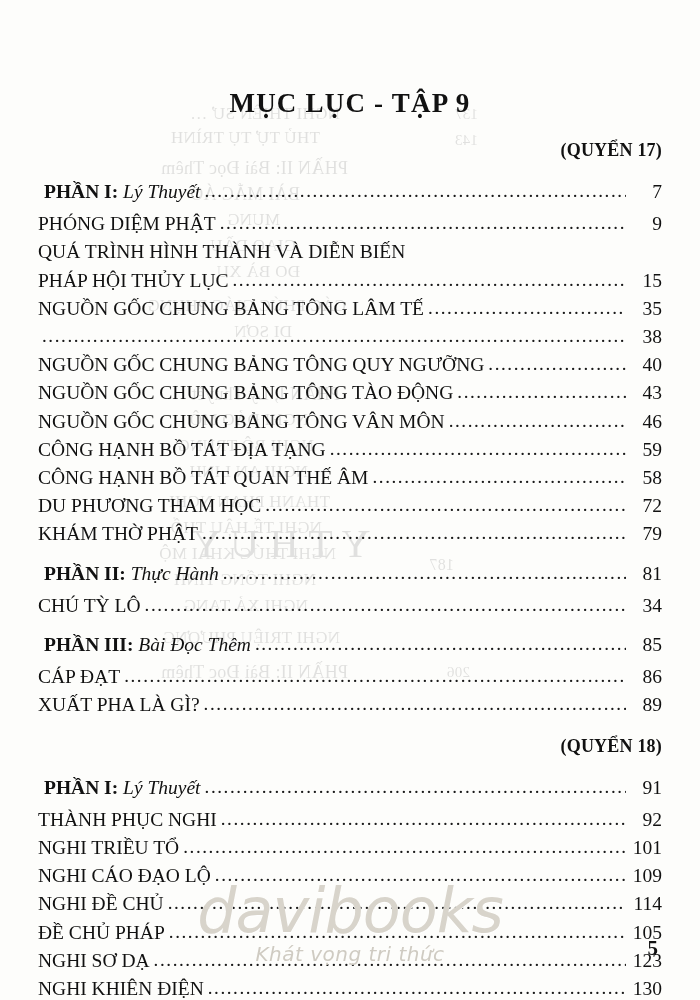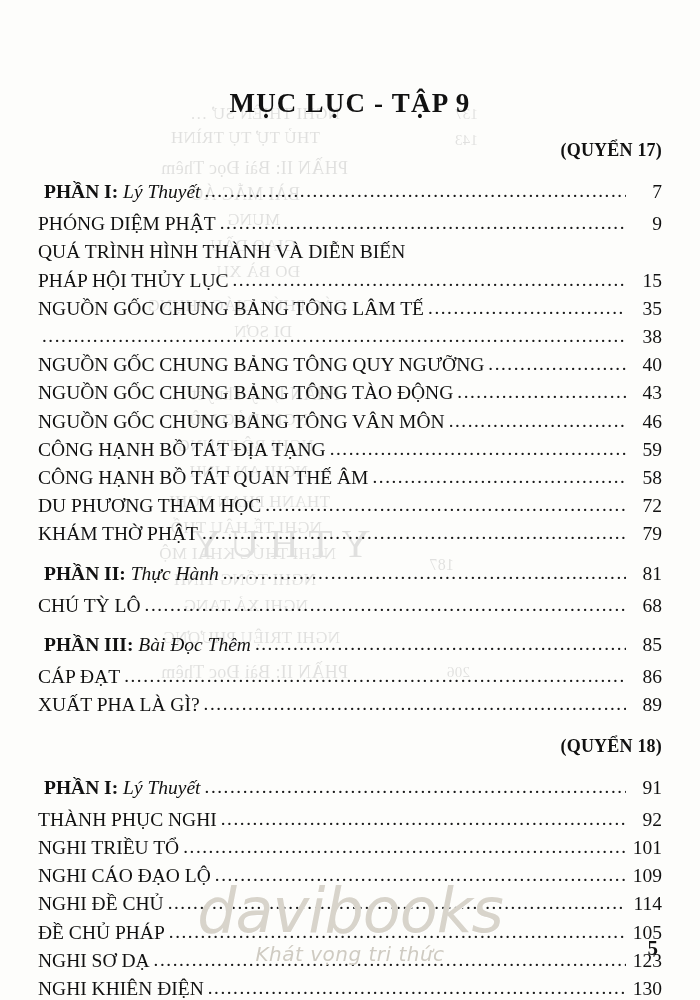--- a/index.html
+++ b/index.html
@@ -260,21 +260,21 @@
       <div class="spacer"></div>
       <div class="entry part">
         <span class="label"><span>PHẦN II:</span> <span class="ital">Thực Hành</span></span>
         <span class="dots">...............................................................................................................................................................</span>
         <span class="page-num">81</span>
       </div>
       <div class="spacer-sm"></div>
       <div class="entry">
         <span class="label">CHÚ TỲ LÔ</span>
         <span class="dots">...............................................................................................................................................................</span>
-        <span class="page-num">68</span>
+        <span class="page-num">34</span>
       </div>
       <div class="spacer"></div>
       <div class="entry part">
         <span class="label"><span>PHẦN III:</span> <span class="ital">Bài Đọc Thêm</span></span>
         <span class="dots">...............................................................................................................................................................</span>
         <span class="page-num">85</span>
       </div>
       <div class="spacer-sm"></div>
       <div class="entry">
         <span class="label">CÁP ĐẠT</span>

